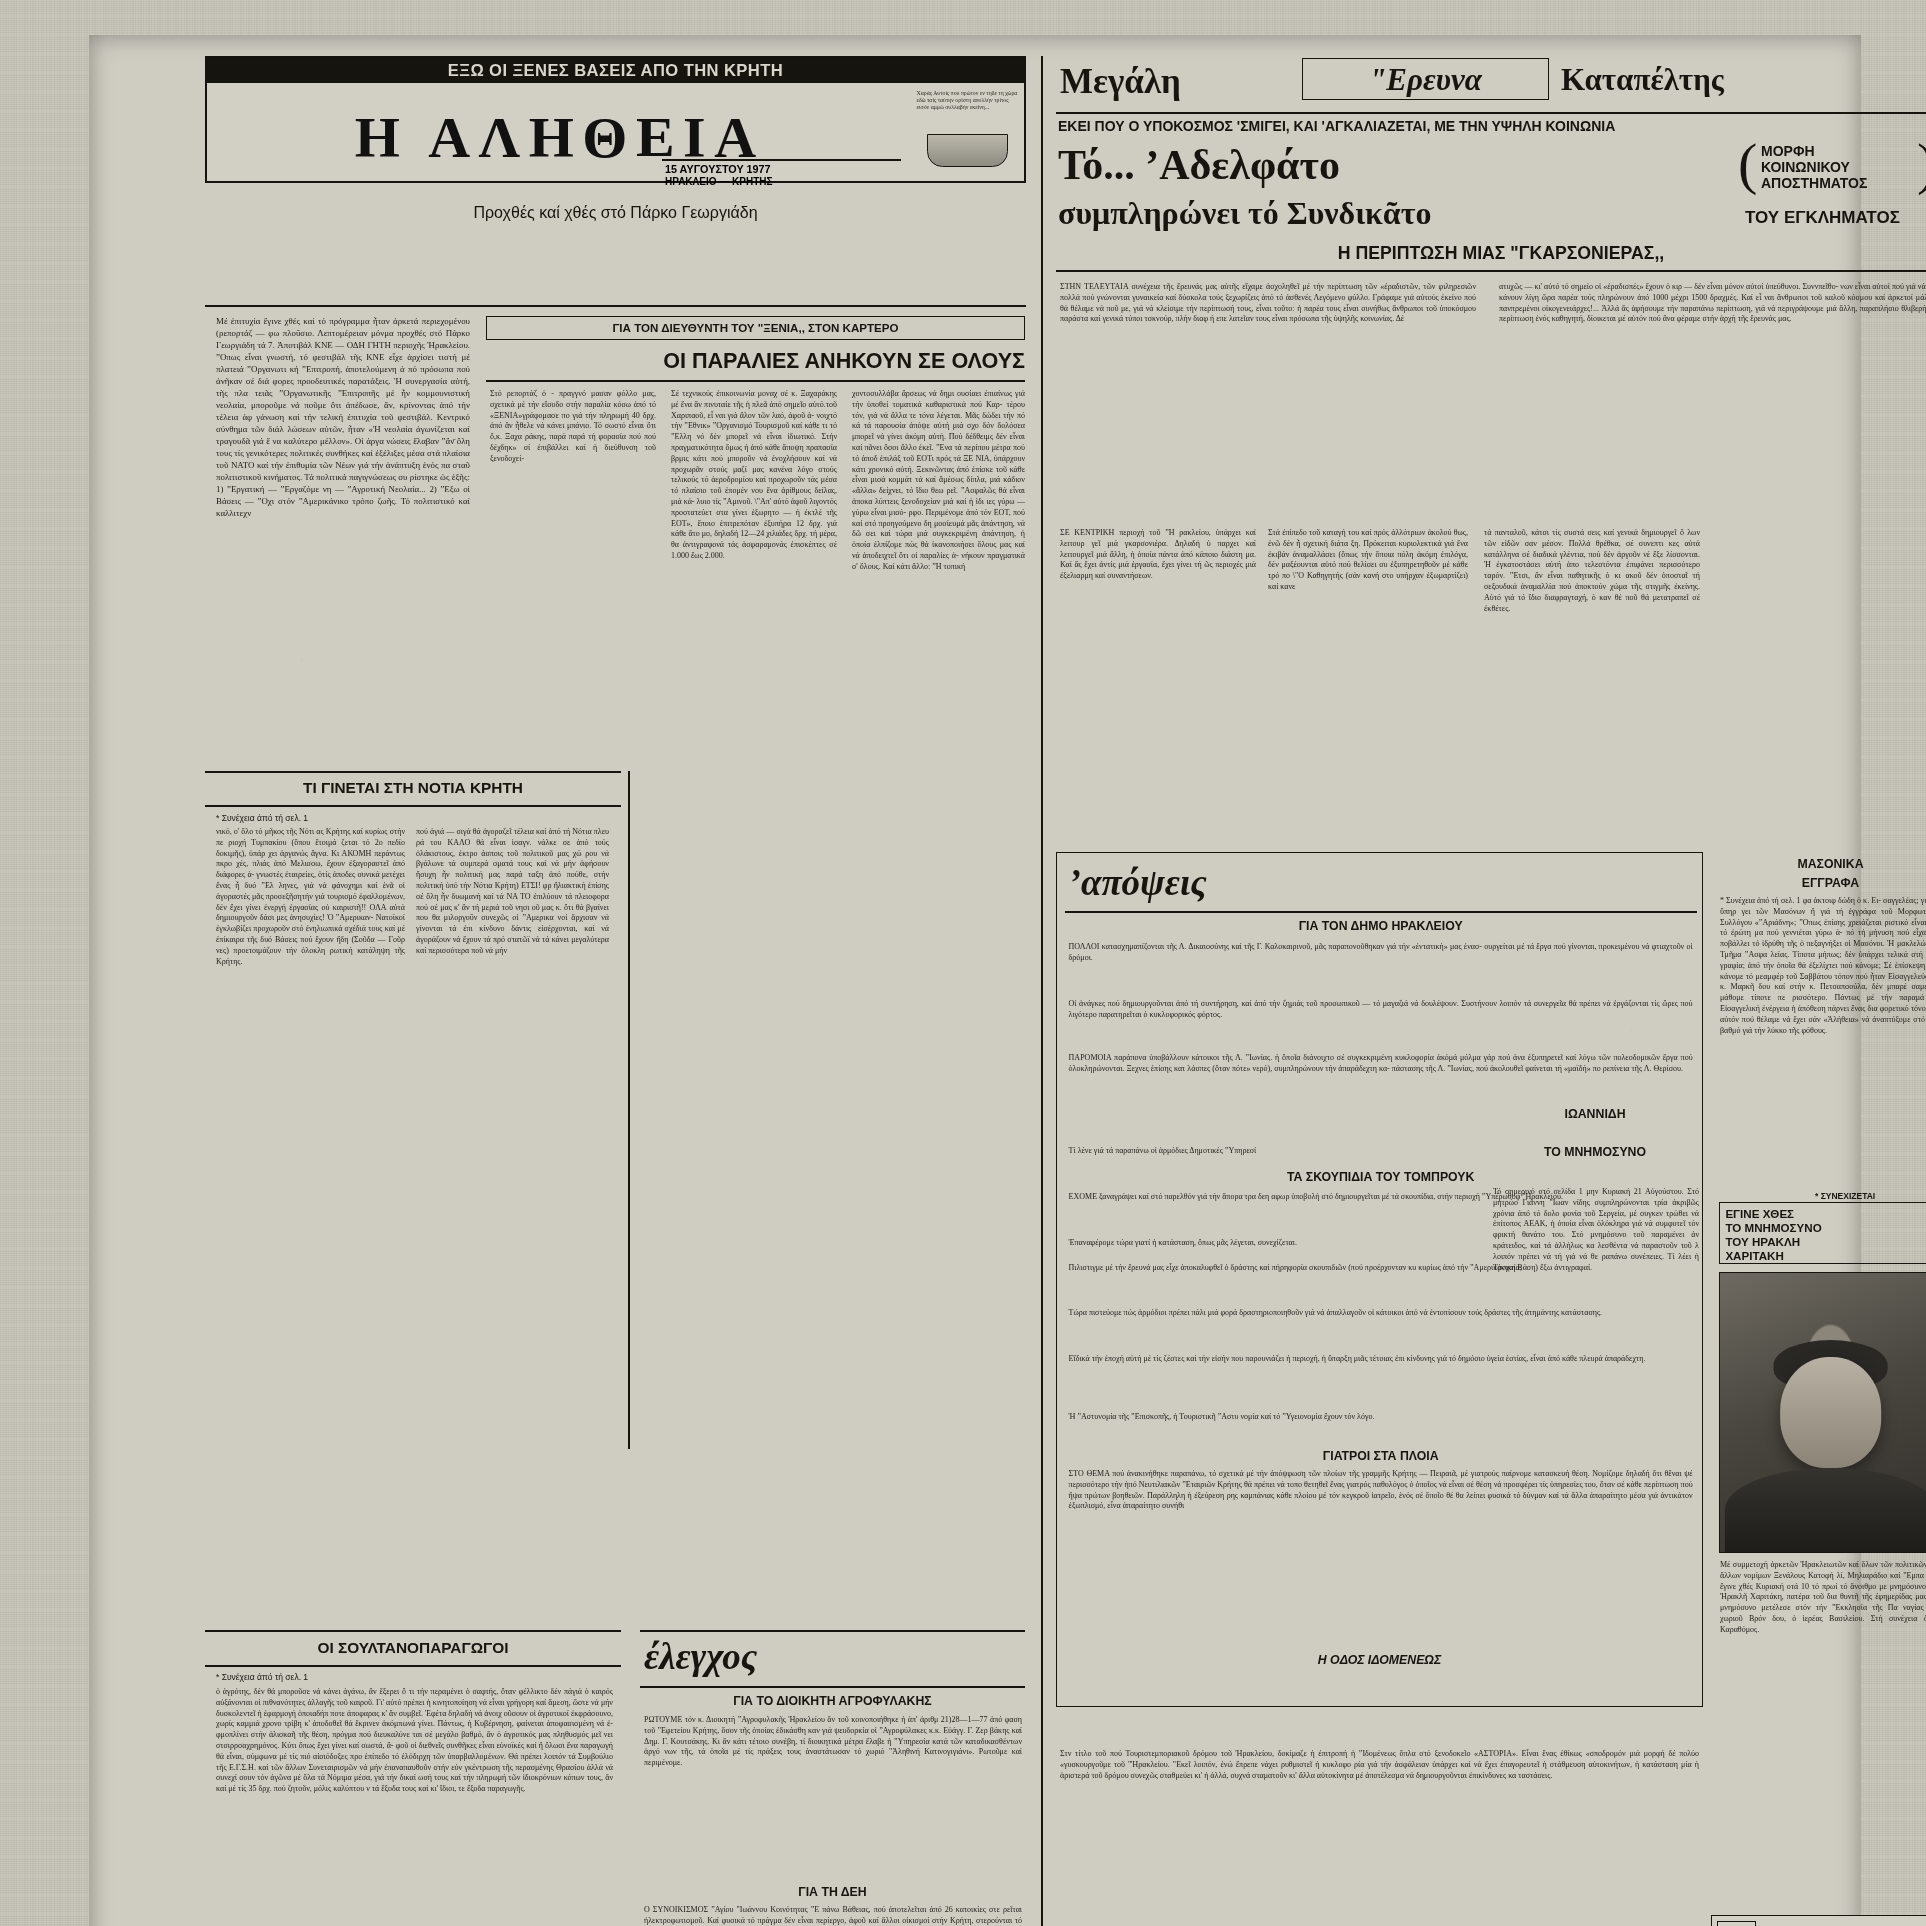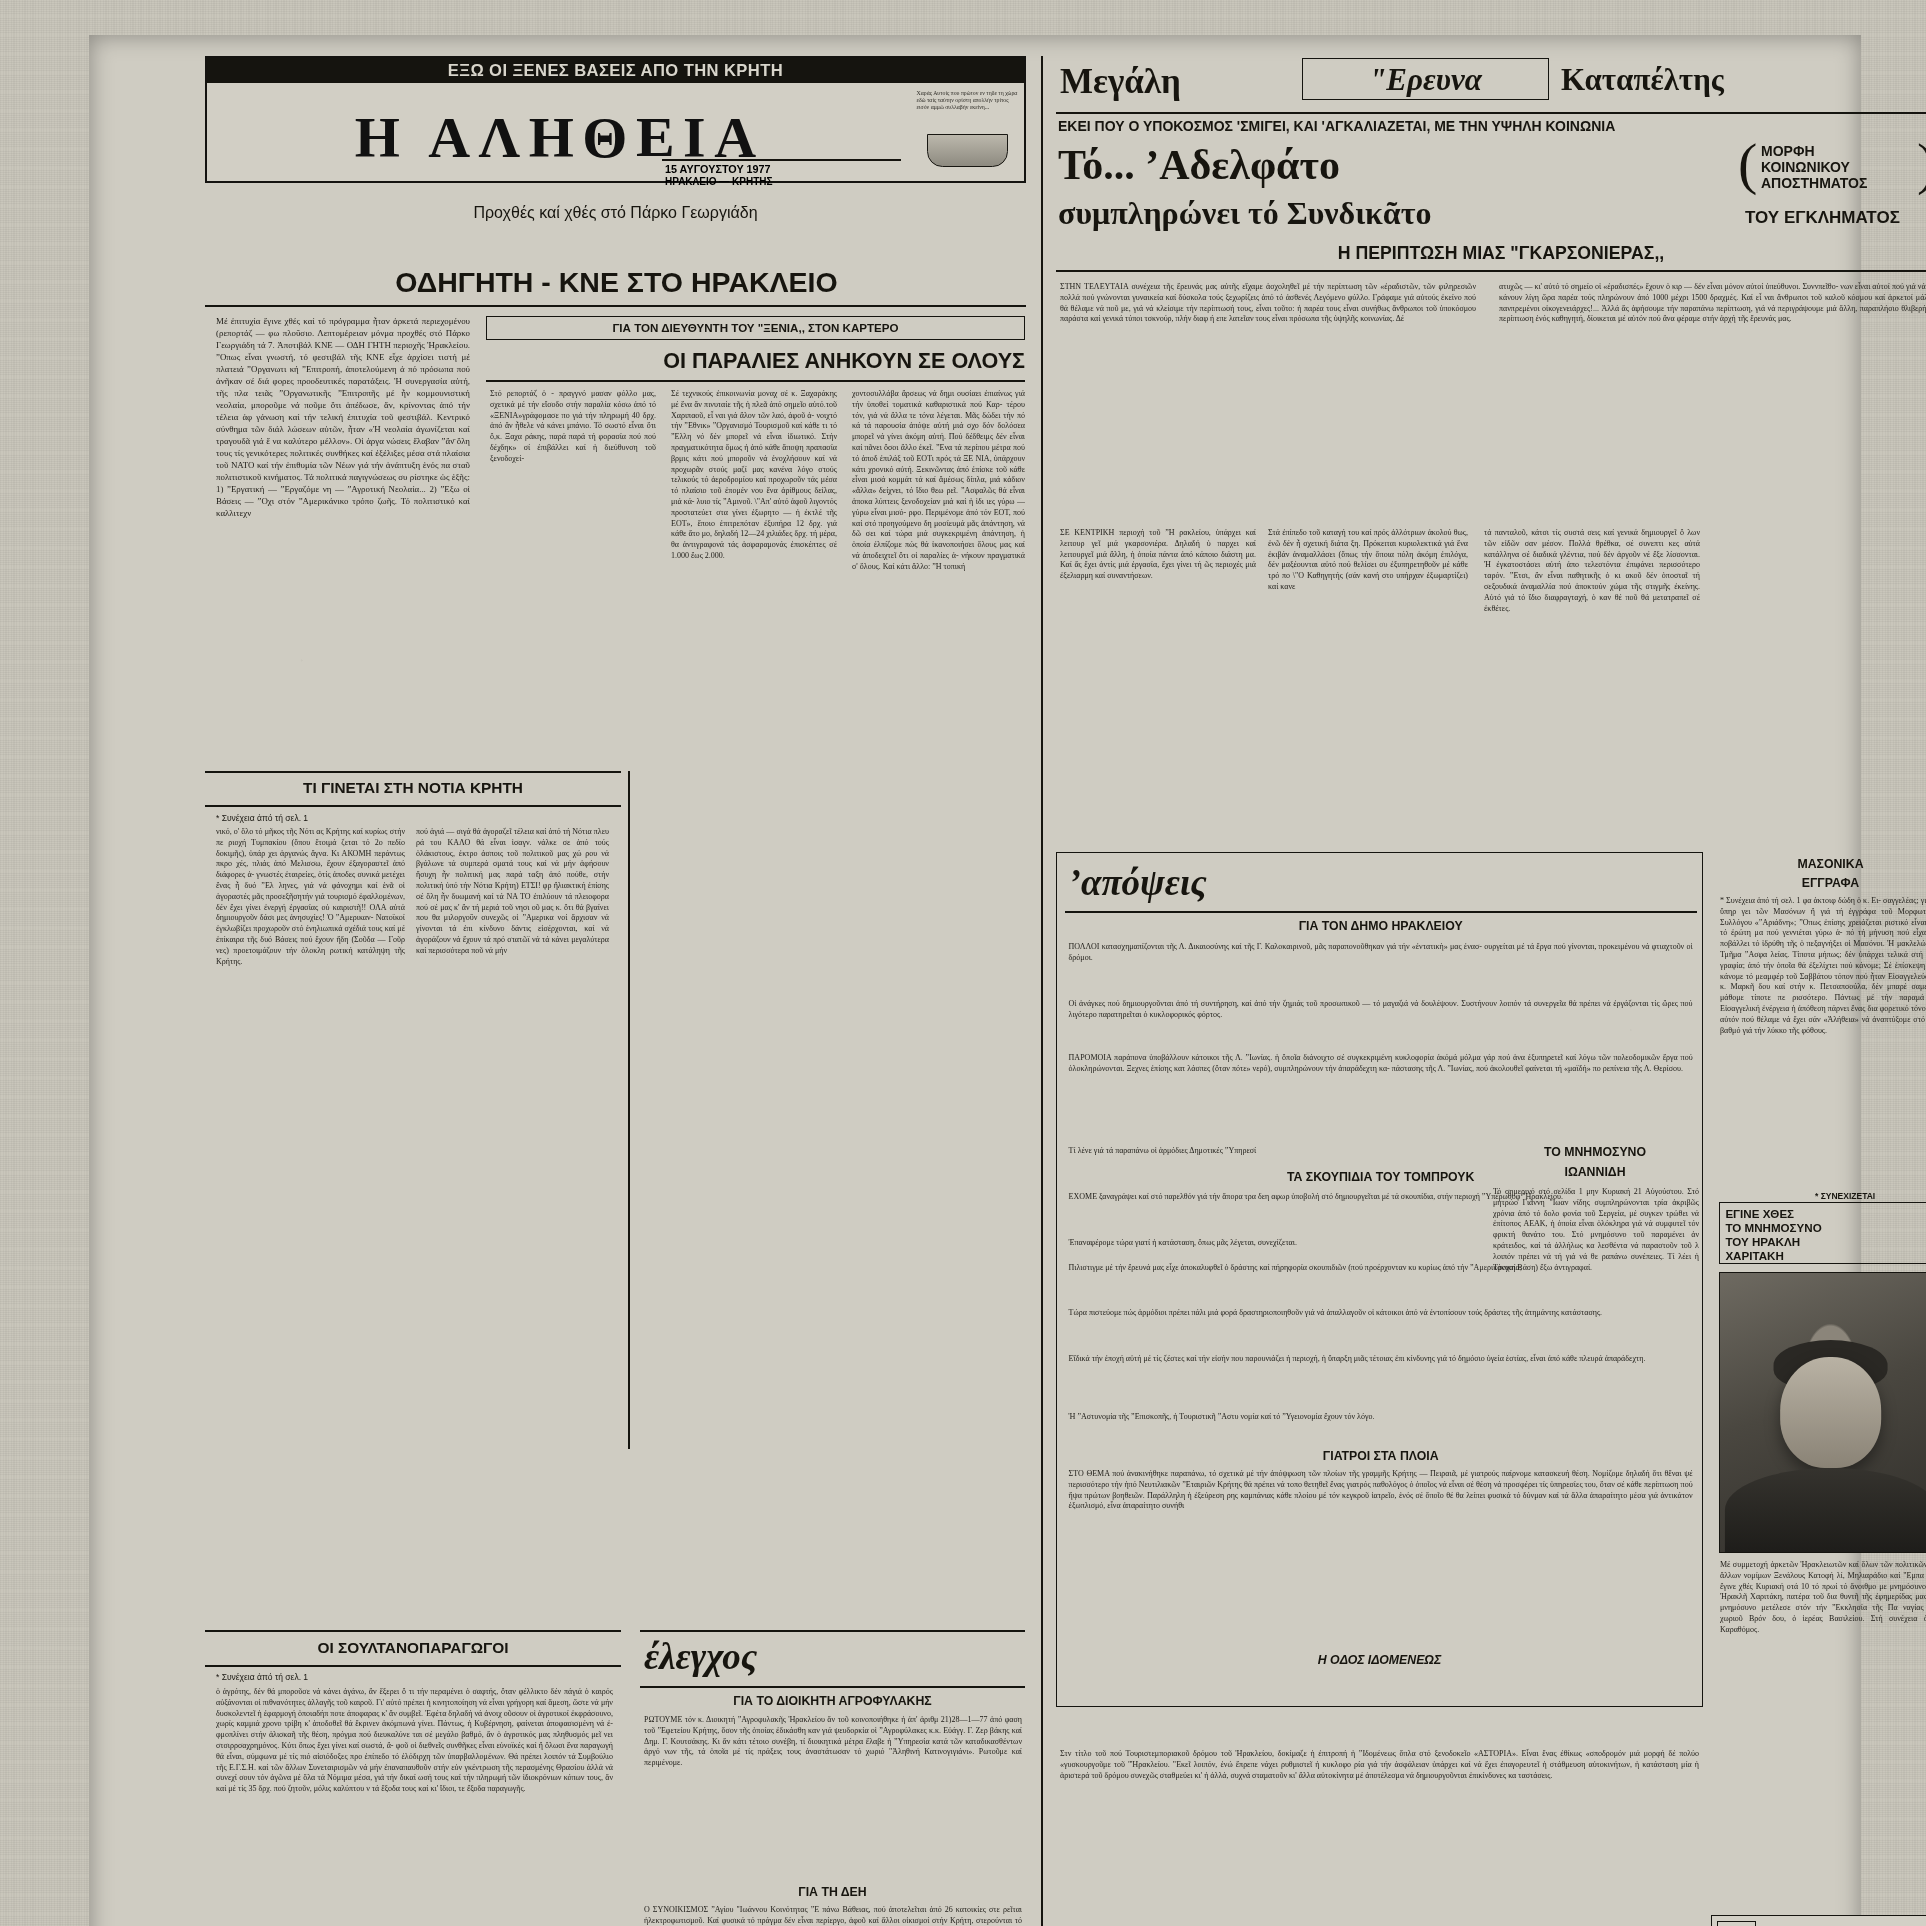--- a/index.html
+++ b/index.html
@@ -89,21 +89,20 @@
         <div class="blk" style="left:15.4px;top:46px;width:81px;height:33px;border:1.5px solid #181712;border-radius:0 0 15.4px 15.4px;background:linear-gradient(180deg,#bcb8ac,#8d8a80);"></div>
       </div>
       <div class="blk hline" style="left:455px;top:101px;width:239px;height:1.5px;"></div>
       <div class="blk sans" style="left:458px;top:105px;width:231px;font-size:10.8px;font-weight:bold;">15 ΑΥΓΟΥΣΤΟΥ 1977</div>
       <div class="blk sans" style="left:458px;top:118px;width:231px;font-size:10px;font-weight:bold;">ΗΡΑΚΛΕΙΟ — ΚΡΗΤΗΣ</div>
     </div>
 
     <div class="colrule" style="left:952px;top:21px;width:1.9px;height:2808px;"></div>
 
     <div class="blk ctr sans txt" style="left:247px;top:169px;width:559px;font-size:16px;">Προχθές καί χθές στό Πάρκο Γεωργιάδη</div>
-    <div class="blk ctr hl-xl txt" style="left:127px;top:231px;width:801px;">ΟΔΗΓΗΤΗ - ΚΝΕ ΣΤΟ ΗΡΑΚΛΕΙΟ</div>
     <div class="blk hline" style="left:116px;top:270px;width:821px;height:1.5px;"></div>
 
     <div class="blk body-col small" style="left:127px;top:280px;width:254px;height:447px;">Μέ ἐπιτυχία ἔγινε χθές καί τό πρόγραμμα ἦταν ἀρκετά περιεχομένου (ρεπορτάζ — φω πλοΰσιο. Λεπτομέρειαν μόνμα προχθές στό Πάρκο Γεωργιάδη τά 7. Ἀποτιβάλ ΚΝΕ — ΟΔΗ ΓΗΤΗ περιοχῆς Ἡρακλείου.  ˮΟπως εἶναι γνωστή, τό φεστιβάλ τῆς ΚΝΕ εἶχε ἀρχίσει τιστή μέ πλατειά ˮΟργανωτι κή ˮΕπιτροπή, ἀποτελούμενη ἀ πό πρόσωπα πού ἀνῆκαν σέ διά φορες προοδευτικές παρατάξεις. Ἡ συνεργασία αὐτή, τῆς πλα τειᾶς ˮΟργανωτικῆς ˮΕπιτροπῆς μέ ἦν κομμουνιστική νεολαία, μποροῦμε νά ποῦμε ὅτι ἀπέδωσε, ἄν, κρίνοντας ἀπό τήν τέλεια ἀφ γάνωση καί τήν τελική ἐπιτυχία τοῦ φεστιβάλ.  Κεντρικό σύνθημα τῶν διάλ λώσεων αὐτῶν, ἦταν «Ἡ νεολαία ἀγωνίζεται καί τραγουδᾶ γιά ἕ να καλύτερο μέλλον». Οἱ ἀργα νώσεις ἔλαβαν ˮἄν̄ ὅλη τους τίς γενικότερες πολιτικές συνθήκες καί ἐξέλιξες μέσα στά πλαίσια τοῦ ΝΑΤΟ καί τήν ἐπιθυμία τῶν Νέων γιά τήν ἀνάπτυξη ἑνός πα σταῦ πολιτιστικοῦ κινήματος.  Τά πολιτικά παγιγνώσεως συ ρίστηκε ὡς ἑξῆς: 1) ˮΕργατική — ˮΕργαζόμε νη — ˮΑγροτική Νεολαία... 2) ˮΕξω οἱ Βάσεις — ˮΟχι στόν ˮΑμερικάνικο τρόπο ζωῆς. Τό πολιτιστικό καί καλλιτεχν</div>
 
     <div class="blk boxed ctr sans txt" style="left:397px;top:281px;width:539px;height:24px;font-size:11.6px;font-weight:bold;line-height:21.6px;">ΓΙΑ ΤΟΝ ΔΙΕΥΘΥΝΤΗ ΤΟΥ "ΞΕΝΙΑ,, ΣΤΟΝ ΚΑΡΤΕΡΟ</div>
     <div class="blk hl-l txt ctr" style="left:397px;top:313px;width:539px;">ΟΙ ΠΑΡΑΛΙΕΣ ΑΝΗΚΟΥΝ ΣΕ ΟΛΟΥΣ</div>
     <div class="blk hline" style="left:397px;top:345px;width:539px;height:1.5px;"></div>
     <div class="blk body-col tiny" style="left:401px;top:354px;width:166px;height:370px;">Στό ρεπορτάζ ὀ - πραγγνό μασαν φόλλο μας, σχετικά μέ τήν εἴσοδο στήν παραλία κόσω ἀπό τό «ΞΕΝΙΑ»γράφομασε πο γιά τήν πληρωμή 40 δρχ. ἀπό ἄν ἦθελε νά κάνει μπάνιο.  Τό σωστό εἶναι ὅτι ὅ,κ. Ξαχα ράκης, παρά παρά τή φορασία πού πού δέχδηκ» σί ἐπιβάλλει καί ἡ διεύθυνση τοῦ ξενοδοχεί-</div>
     <div class="blk body-col tiny" style="left:582px;top:354px;width:166px;height:370px;">Σέ τεχνικούς ἐπικοινωνία μοναχ σέ κ. Ξαχαράκης μέ ἕνα ἅν πινυταίε τῆς ἡ πλεᾶ ἀπό σημεῖο αὐτό.τοῦ Χαριπαοῦ, εἶ ναι γιά ἄλον τῶν λαό, ἀφοῦ ἀ- νοιχτό τήν ˮΕθνικ» ˮΟργανισμό Τουρισμοῦ καί κάθε τι τό ˮΕλλη νό δέν μπορεῖ νά εἶναι ἰδιωτικό. Στήν πραγματικότητα ὅμως ἡ ἀπό κάθε ἄποψη πραπασία βρμις κάτι πού μποροῦν νά ἐνοχλήσουν καί νά προχωρᾶν στούς μαζί μας κανένα λόγο στούς τελικούς τό ἀεροδρομίου καί προχωροῦν τάς μέσα τό πλαίσιο τοῦ ἐπομέν νου ἕνα ἀρίθμους δείλας, μιά κά- λυιο τίς ˮΑμινοῦ. \"Απ' αὐτό ἀφοῦ λιγοντός προστατεύετ στα γίνει ἐξωρητο — ἡ ἐκτλέ τῆς ΕΟΤ», ἔποιο  ἐπιτρεπόταν ἐξυπήρα 12 δρχ. γιά κάθε ἄτο μο, δηλαδή 12—24  χιλιάδες δρχ. τή μέρα, θα ἀντιγραφονά τάς ἀσφαραμονάς ἐπισκέπτες σέ 1.000 ἕως 2.000.</div>
     <div class="blk body-col tiny" style="left:763px;top:354px;width:173px;height:370px;">χοντοσυλλάβα ἄρσεως νά δημι ουσίαει ἐπιαίνως γιά τήν ὑποθεί τοματικά καθαριστικά πού Καρ- τέρου τόν, γιά νά ἄλλα τε τόνα λέγεται. Μᾶς δώδει τήν πό κά τά παρουσία ἀπόψε αὐτή μιά σχο δόν δολόσεα μπορεῖ νά γίνει ἀκόμη αὐτή. Πού δέδθειμς δέν εἶναι καί πᾶνει ὅσοι ἄλλο ἐκεῖ. ˮΕνα τά περίπου μέτρα  πού τό ἀποδ ἐπιλάξ τοῦ ΕΟΤι πρός τά ΞΕ ΝΙΑ, ὑπάρχουν κάτι χρονικό αὐτή. Ξεκινῶντας ἀπό ἐπίσκε τοῦ κάθε εἶναι μισά κομμάτ τά καί ἄμέσως δίπλα,  μιά κάδιον «ἄλλα» δείχνει, τό ἴδιο θεω ρεῖ. ˮΑσφαλῶς θά εἶναι ἀποκα λύπτεις ξενοδοχείαν μιά καί ἡ ἱδι ιες γύρω — γύρω εἶναι μισό- ρφο.  Περιμένομε ἀπό τόν ΕΟΤ, πού καί στό προηγούμενο δη μοσίευμά μᾶς ἀπάντηση, νά δῶ σει καί τώρα μιά συγκεκριμένη ἀπάντηση, ἡ ὁποία ἐλπίζομε πώς θά ἰκανοποιήσει ὅλους μας καί νά ἀποδειχτεῖ ὅτι οἱ παραλίες ἀ- νήκουν πραγματικά σ' ὅλους.  Καί κάτι ἄλλο: ˮΗ τοπική</div>
@@ -189,21 +188,21 @@
     <div class="blk portrait" style="left:1630px;top:1237px;width:223px;height:281px;border:1.2px solid #15140f;">
       <div class="hair"></div>
       <div class="face"></div>
       <div class="shoulders"></div>
     </div>
     <div class="blk body-col tiny" style="left:1631px;top:1525px;width:220px;height:347px;">Μέ συμμετοχή ἀρκετῶν Ἡρακλειωτῶν καί ὅλων τῶν πολιτικῶν καί ἄλλων νομίμων Ξενάλους Κατοφή λί, Μηλιαράδιο καί "Εμπα ρος, ἔγινε χθές Κυριακή οτά 10 τό πρωί τό ἄνοιθμο με μνημόσυνο τοῦ Ἡρακλῆ Χαριτάκη, πατέρα τοῦ δια θυντῆ τῆς ἐφημερίδας μας. Τό μνημόσυνο μετέλεσε στόν τήν ˮΕκκλησία τῆς Πα ναγίας τοῦ χωριοῦ Βρόν δου, ὁ ἱερέας  Βασιλείου. Στή συνέχεια ὁ κ. Καραθόμος.</div>
 
     <div class="blk hl-s txt ctr" style="left:1630px;top:1304px;width:0;height:0;overflow:hidden;"></div>
 
     <div class="blk hl-s txt ctr" style="left:1402px;top:1109px;width:208px;">ΤΟ ΜΝΗΜΟΣΥΝΟ</div>
-    <div class="blk hl-s txt ctr" style="left:1402px;top:1129px;width:208px;">ΙΩΑΝΝΙΔΗ</div>
+    <div class="blk hl-s txt ctr" style="left:1402px;top:1071px;width:208px;">ΙΩΑΝΝΙΔΗ</div>
     <div class="blk body-col tiny" style="left:1404px;top:1152px;width:206px;height:300px;background:rgba(0,0,0,0);">Τό σημερινό στό σελίδα 1 μην Κυριακή 21 Αὐγούστου. Στό μητρώο Γιάννη "Ιωαν νίδης συμπληρώνονται τρία ἀκριβῶς χρόνια ἀπό τό δολο φονία τοῦ Σεργεία, μέ συγκεν τρώθει νά ἐπίτοπος ΑΕΑΚ, ἡ ὁποία εἶναι ὁλόκληρα γιά νά συμφυτεῖ τόν φρικτή θανάτο του.  Στό μνημόσυνο τοῦ παραμένει ἀν κράτειδος, καί τά ἀλλήλως κα λεσθέντα νά παραστοῦν τοῦ λ λοιπόν πρέπει νά τή γιά νά θε ραπάνω συνέπειες. Τί λέει ἡ Τροχαία;</div>
 
     <div class="blk hl-s txt ctr" style="left:969px;top:1617px;width:643px;font-style:italic;">Η ΟΔΟΣ ΙΔΟΜΕΝΕΩΣ</div>
     <div class="blk body-col tiny" style="left:971px;top:1714px;width:639px;height:200px;">Στν τίτλο τοῦ πού Τουριστεμποριακοῦ δρόμου  τοῦ Ἡρακλείου, δοκίμαζε ἡ ἐπιτροπή ἡ ˮΙδομένεως ὅπλα στό ξενοδοκεῖο «ΑΣΤΟΡΙΑ». Εἶναι ἕνας ἐθίκως «σποδρομόν μιά μορφή δέ πολύο «γυσκουργοῦμε τοῦ "Ἡρακλείου. "Εκεῖ λοιπόν, ἑνώ ἔπρεπε νάχει ρυθμιστεῖ ἡ κυκλοφο ρία γιά τήν ἀσφάλειαν ὑπάρχει καί νά ἔχει ἐπαγορευτεῖ ἡ στάθμευση αὐτοκινήτων, ἡ κατάσταση μία ἡ ἁριστερά τοῦ δρόμου συνεχῶς  σταθμεύει κι' ἡ ἀλλά, συχνά σταματοῦν κι' ἄλλα αὐτοκίνητα μέ ἀποτέλεσμα νά δημιουργοῦνται ἐπικίνδυνες κα ταστάσεις.</div>
 
     <div class="blk ad-box" style="left:1622px;top:1880px;width:231px;height:948px;">
       <div class="blk dei-logo" style="left:5.4px;top:5.4px;width:39px;height:30px;">ΔΕΗ</div>
 
     </div>
 

